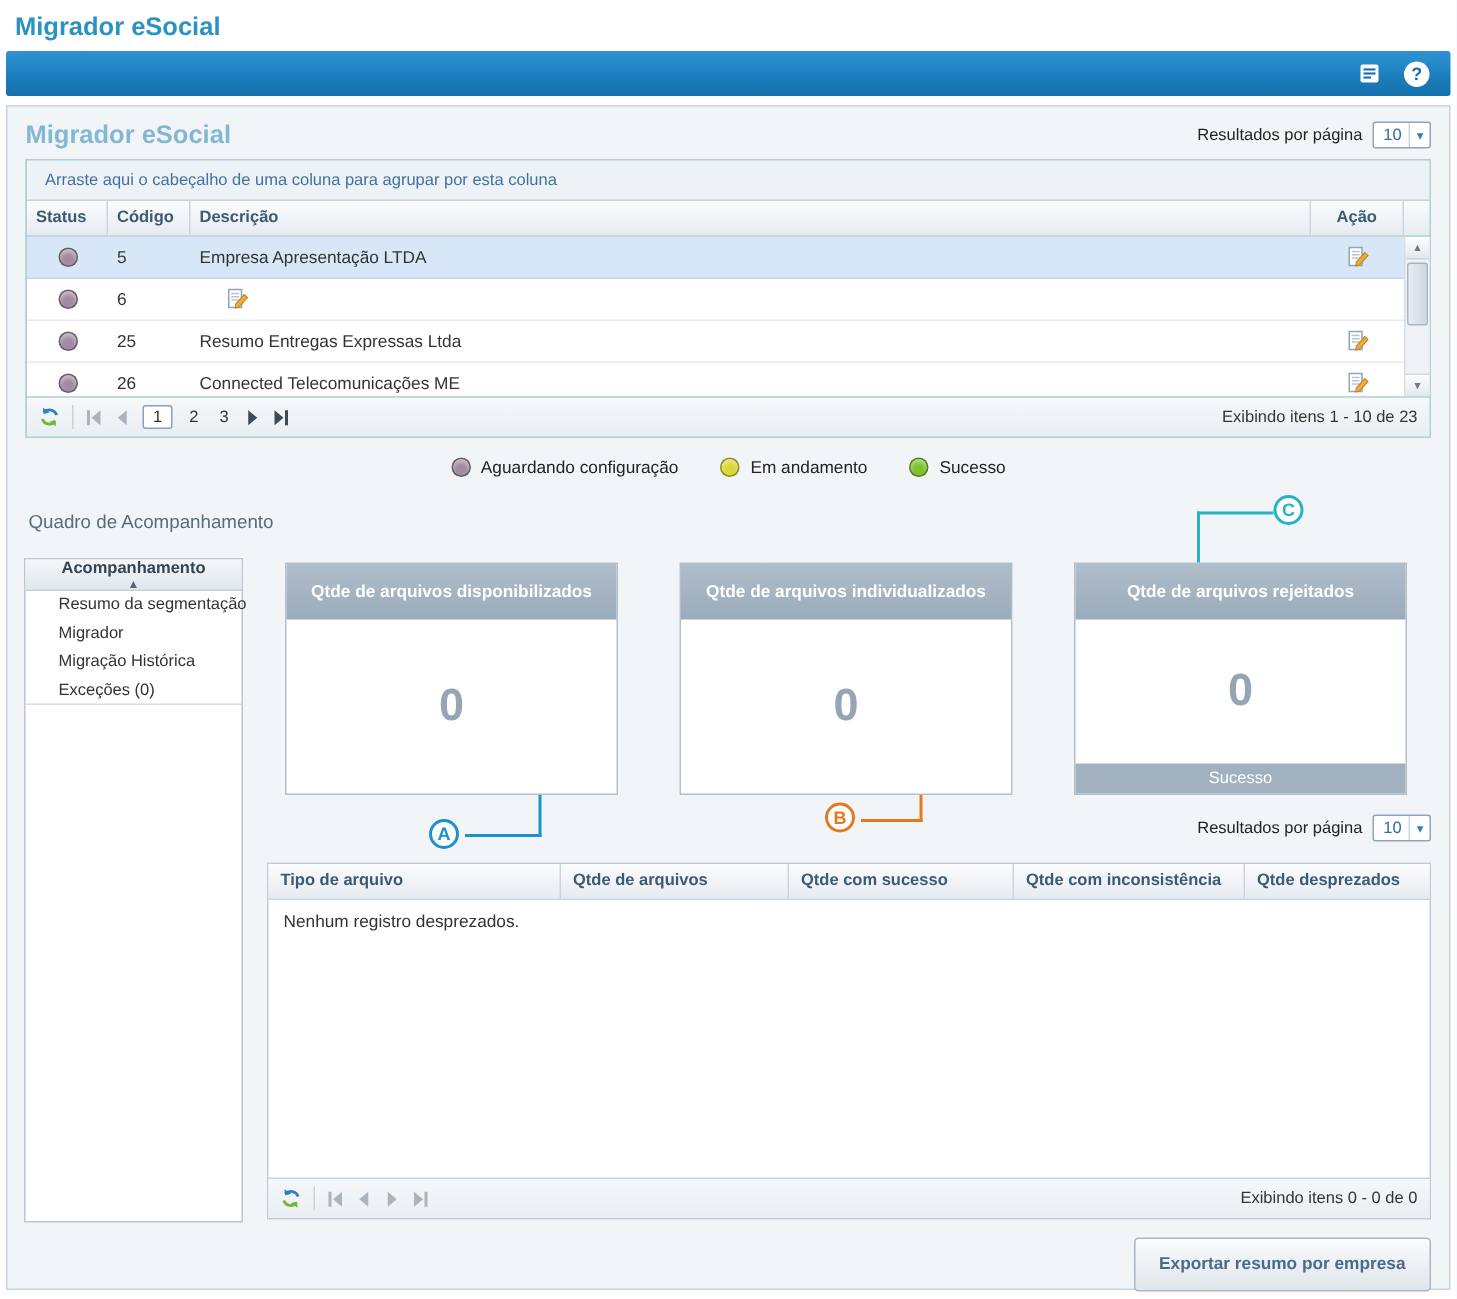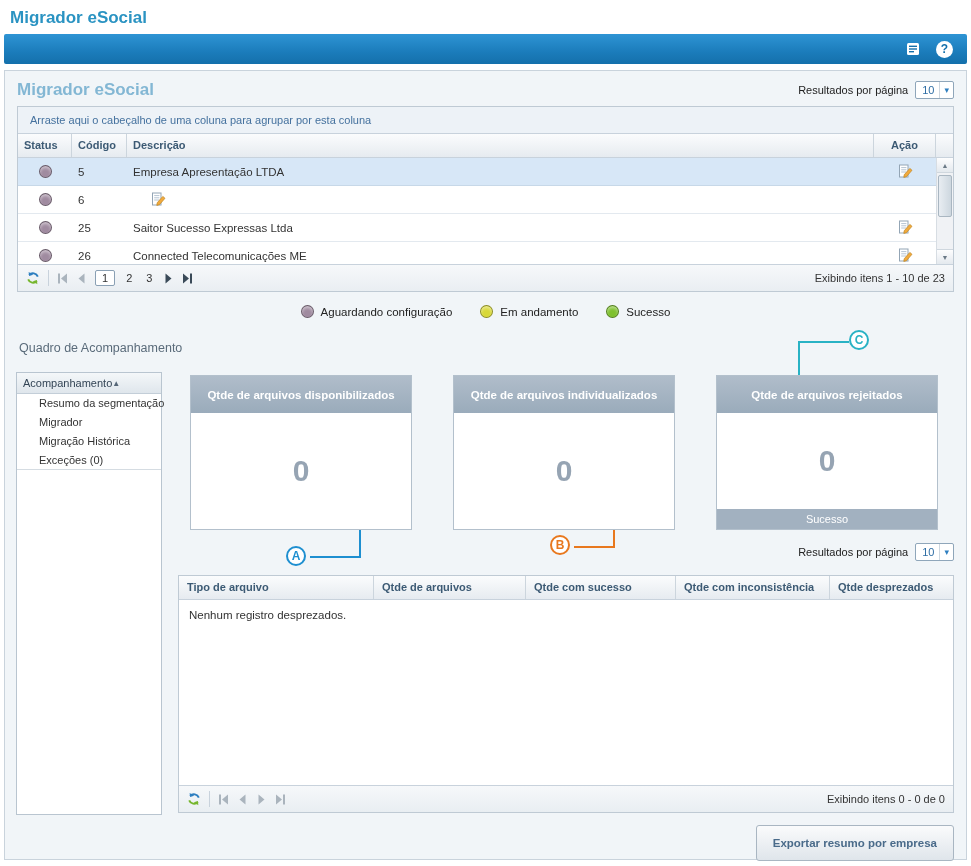--- a/index.html
+++ b/index.html
@@ -84,21 +84,21 @@
   
   .legend { display:flex; justify-content:center; align-items:center; gap:28px; padding:13px 0 9px; font-size:11.5px; color:#222; }
   .lg-item { display:flex; align-items:center; gap:7px; }
   
   .track-wrap { position:relative; height:528px; }
   .track-title { position:absolute; left:14px; top:14px; font-size:12.5px; color:#5a6b7a; }
   .accordion { position:absolute; left:11px; top:45px; width:146px; height:443px; background:#fff; border:1px solid #b9c5d0; }
   .acc-head {
     height:21px; display:flex; align-items:center; justify-content:flex-start; padding:0 6px;
     background:linear-gradient(#f4f7f9,#dfe6ec); border-bottom:1px solid #c3ced8;
-    font-size:11px; font-weight:normal; color:#334455; cursor:pointer;
+    font-size:11px; font-weight:bold; color:#334455; cursor:pointer;flex-direction:column;
   }
   .acc-arrow { font-size:8px; color:#556677; }
   .acc-item { height:19px; line-height:19px; padding-left:22px; font-size:11px; color:#333; cursor:pointer; white-space:nowrap; }
   .acc-item.last { border-bottom:1px solid #d5dce2; }
   
   .card { position:absolute; top:48px; width:222px; height:155px; background:#fff; border:1px solid #b3c0cc; display:flex; flex-direction:column; }
   .card-a { left:185px; } .card-b { left:448px; } .card-c { left:711px; }
   .card-head {
     height:37px; background:linear-gradient(#b0bdca,#9aabbb); color:#fff; font-weight:bold; font-size:11.5px;
     display:flex; align-items:center; justify-content:center; text-align:center; padding:0 8px;
@@ -202,21 +202,21 @@
               <path d="M6.2 10.8 L11.8 4.4 L14 6.3 L8.4 12.7 L5.8 13.4 Z" fill="#f2aa3c" stroke="#bf8420" stroke-width="0.7"></path>
             </svg>
               </span>
             </div>
         </div>
         <div class="g-row">
           <div class="rc c-status">
               <span class="dot" style="background-color: rgb(160, 139, 160);"></span>
             </div>
           <div class="rc c-codigo">25</div>
-          <div class="rc c-desc">Saitor Sucesso Expressas Ltda</div>
+          <div class="rc c-desc">Resumo Entregas Expressas Ltda</div>
           <div class="rc c-acao">
               <span class="edit-btn">
             <svg width="15" height="15" viewBox="0 0 15 15">
               <rect x="1.5" y="1" width="8.5" height="12" fill="#ffffff" stroke="#93a5b5"></rect>
               <line x1="3.2" y1="3.6" x2="8.4" y2="3.6" stroke="#b6c4d2"></line>
               <line x1="3.2" y1="5.8" x2="8.4" y2="5.8" stroke="#b6c4d2"></line>
               <line x1="3.2" y1="8" x2="8.4" y2="8" stroke="#b6c4d2"></line>
               <path d="M6.2 10.8 L11.8 4.4 L14 6.3 L8.4 12.7 L5.8 13.4 Z" fill="#f2aa3c" stroke="#bf8420" stroke-width="0.7"></path>
             </svg>
               </span>

